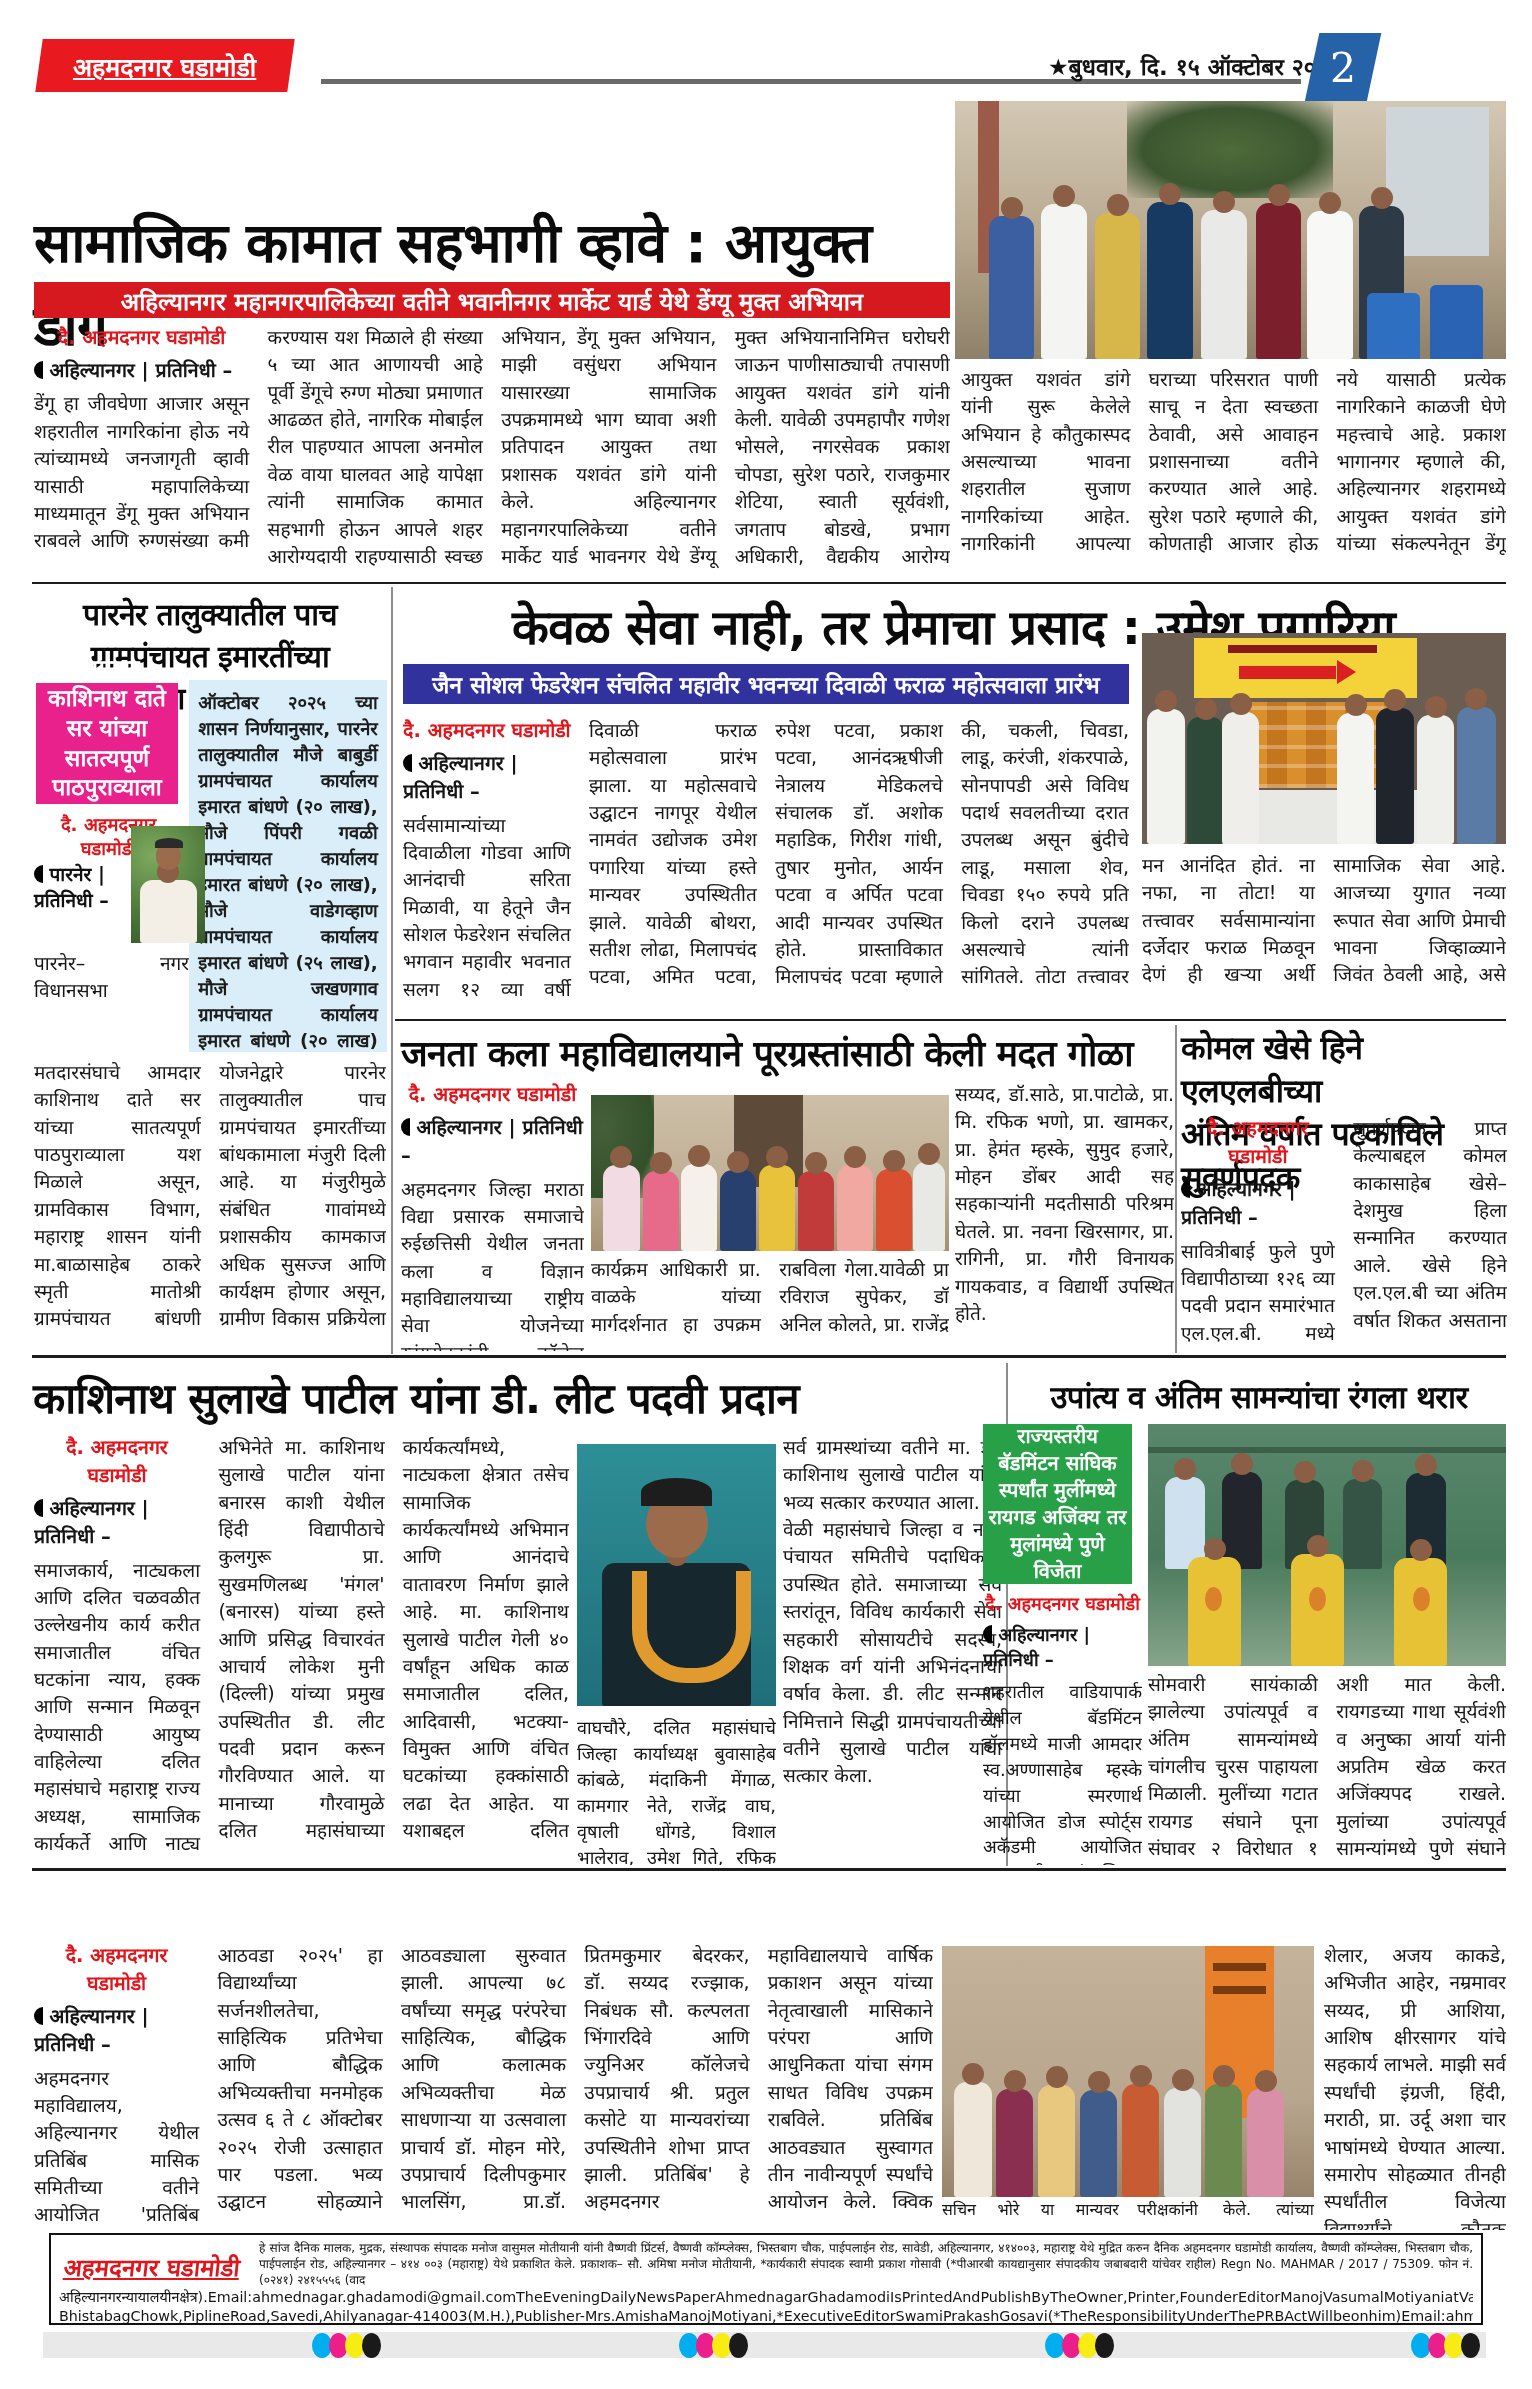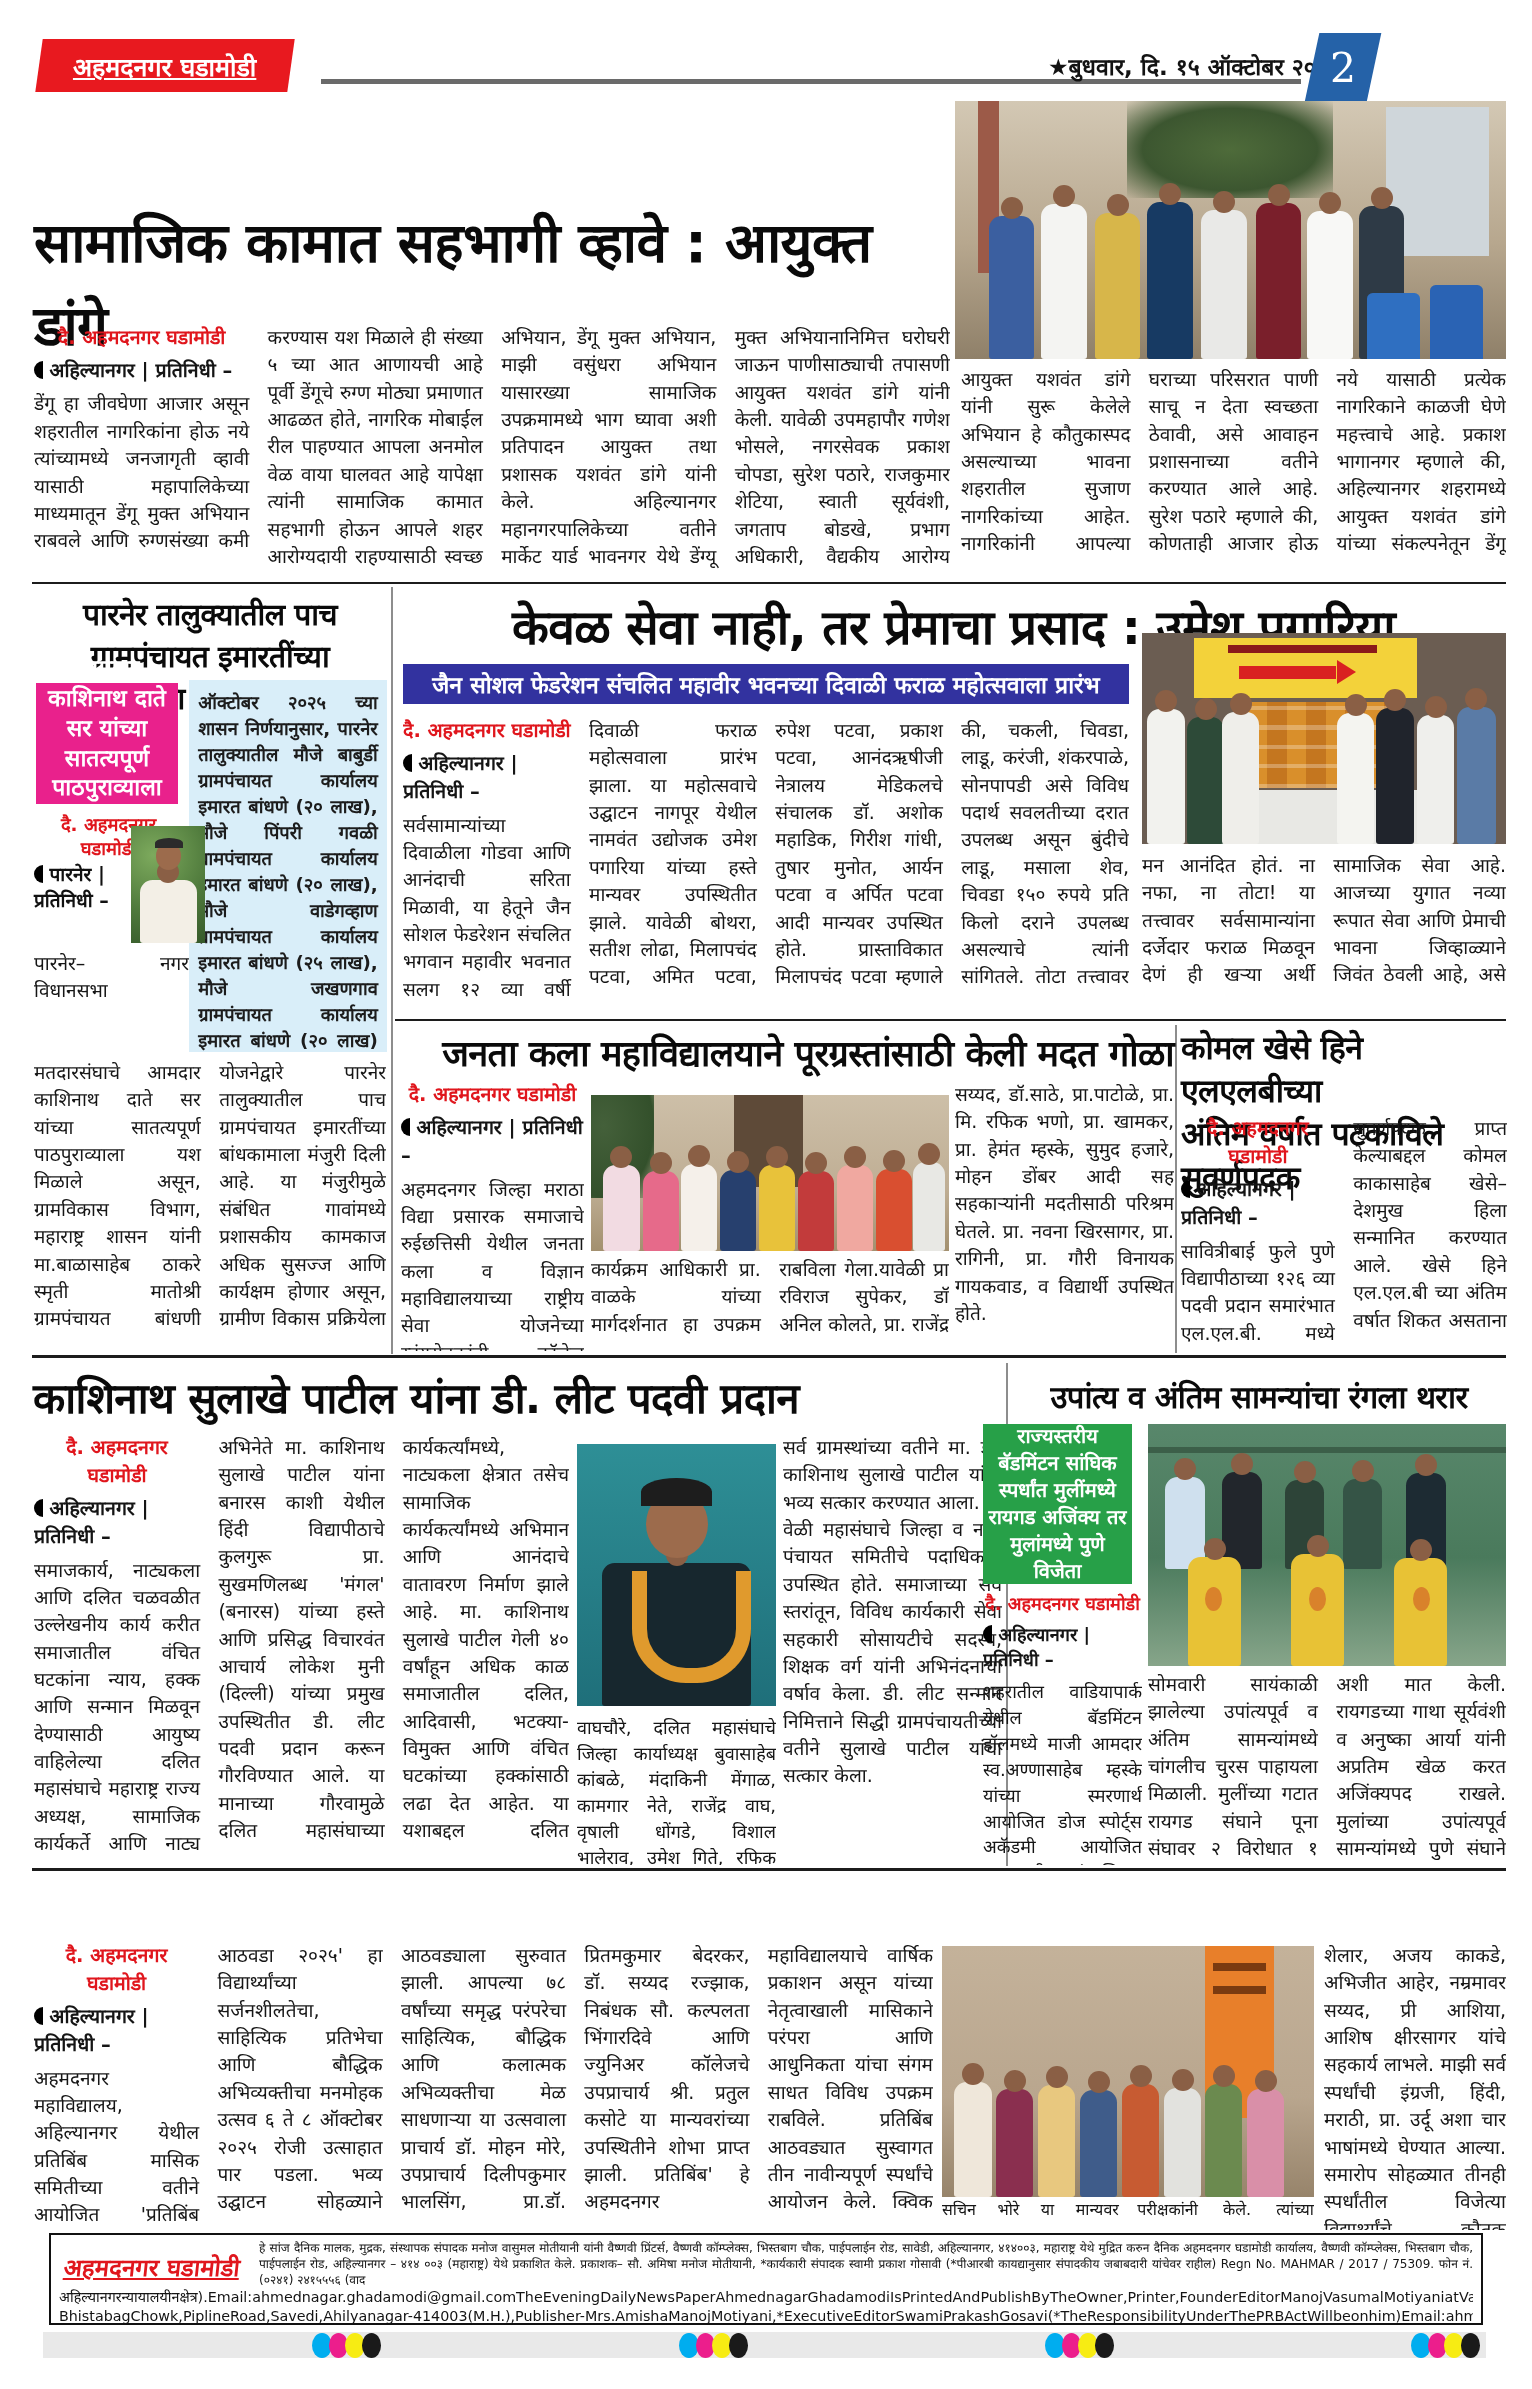--- a/index.html
+++ b/index.html
@@ -33,20 +33,21 @@
   <div class="abs" style="left:39px;top:39px;width:252px;height:53px;background:#e8191f;transform:skewX(-8deg);display:flex;align-items:center;justify-content:center;">
     <span style="transform:skewX(8deg);color:#fff;font-weight:bold;font-size:25px;text-decoration:underline;white-space:nowrap;">अहमदनगर घडामोडी</span>
   </div>
   <div class="abs" style="left:321px;top:79px;width:980px;height:4.6px;background:#6a6a6a;"></div>
   <div class="abs" style="left:1048px;top:50px;width:252px;text-align:right;font-size:23px;font-weight:bold;color:#131313;white-space:nowrap;">★बुधवार, दि. १५ ऑक्टोबर २०२५</div>
   <div class="abs" style="left:1312px;top:33px;width:62px;height:69px;background:#2562a8;transform:skewX(-12deg);display:flex;align-items:center;justify-content:center;">
     <span style="transform:skewX(12deg);color:#fff;font-size:41px;font-family:'DejaVu Serif',serif;">2</span>
   </div>
 
   <div class="abs hl" style="left:34px;top:202px;width:916px;font-size:55px;line-height:1.5;">सामाजिक कामात सहभागी व्हावे : आयुक्त डांगे</div>
+  <div class="abs bar" style="left:34px;top:282px;width:916px;height:36px;background:#d6191f;font-size:24px;">अहिल्यानगर महानगरपालिकेच्या वतीने भवानीनगर मार्केट यार्ड येथे डेंग्यू मुक्त अभियान</div>
 
   <div class="ph" style="left:955px;top:101px;width:551px;height:258px;background:linear-gradient(180deg,#d3c8b4 0%,#b7a78e 55%,#8f8069 100%);">
     <div style="position:absolute;left:23px;top:0;width:20.6px;height:172px;background:#9c5a48;"></div>
     <div style="position:absolute;left:172px;top:0;width:206px;height:97px;background:radial-gradient(ellipse at center,#4e6b3a 0%,#3c5630 60%,transparent 100%);"></div>
     <div style="position:absolute;right:17px;top:5.7px;width:103px;height:149px;background:#cfd6da;"></div>
     <div class="pr" style="left:34px;bottom:0;width:45px;height:143px;background:#3b5fa0;"></div>
     <div class="pr" style="left:86px;bottom:0;width:46px;height:155px;background:#f4f4f2;"></div>
     <div class="pr" style="left:140px;bottom:0;width:45px;height:146px;background:#d7b64a;"></div>
     <div class="pr" style="left:192px;bottom:0;width:46px;height:157px;background:#173a63;"></div>
     <div class="pr" style="left:246px;bottom:0;width:46px;height:149px;background:#e9e9e7;"></div>
@@ -111,21 +112,21 @@
     <p class="byline">अहिल्यानगर | प्रतिनिधी –</p>
     <span>सर्वसामान्यांच्या दिवाळीला गोडवा आणि आनंदाची सरिता मिळावी, या हेतूने जैन सोशल फेडरेशन संचलित भगवान महावीर भवनात सलग १२ व्या वर्षी दिवाळी फराळ महोत्सवाला प्रारंभ झाला. या महोत्सवाचे उद्घाटन नागपूर येथील नामवंत उद्योजक उमेश पगारिया यांच्या हस्ते मान्यवर उपस्थितीत झाले. यावेळी बोथरा, सतीश लोढा, मिलापचंद पटवा, अमित पटवा, रुपेश पटवा, प्रकाश पटवा, आनंदऋषीजी नेत्रालय मेडिकलचे संचालक डॉ. अशोक महाडिक, गिरीश गांधी, तुषार मुनोत, आर्यन पटवा व अर्पित पटवा आदी मान्यवर उपस्थित होते. प्रास्ताविकात मिलापचंद पटवा म्हणाले की, चकली, चिवडा, लाडू, करंजी, शंकरपाळे, सोनपापडी असे विविध पदार्थ सवलतीच्या दरात उपलब्ध असून बुंदीचे लाडू, मसाला शेव, चिवडा १५० रुपये प्रति किलो दराने उपलब्ध असल्याचे त्यांनी सांगितले. तोटा तत्त्वावर फराळ विक्री करत आहोत; ठिकाण नाही, तर सेवा आणि आपुलकीचा प्रसाद आहे. प्रत्येक ग्राहकाच्या चेहऱ्यावर दिसणारा आनंद, त्याच्या डोळ्यातील चमक हीच आमच्यासाठी खरी कमाई असल्याचे त्यांनी सांगितले. संतोष बोरा म्हणाले की, आजअखेर आनंदऋषीजी महाराज यांच्या आशीर्वादाने हा विचारक आदर्शवत उपक्रम ठरला असून समाजातील सर्व स्तरांतून उत्स्फूर्त प्रतिसाद मिळत आहे. हे केवळ फराळ विक्रीचे ठिकाण नाही, तर प्रेम आणि निष्ठेने सुरू आहे, ते पाहून ऊर्जा मिळते.</span>
   </div>
   <div class="abs bt c2" style="left:1142px;top:852px;width:364px;height:156px;">
     <span>मन आनंदित होतं. ना नफा, ना तोटा! या तत्त्वावर सर्वसामान्यांना दर्जेदार फराळ मिळवून देणं ही खऱ्या अर्थी सामाजिक सेवा आहे. आजच्या युगात नव्या रूपात सेवा आणि प्रेमाची भावना जिव्हाळ्याने जिवंत ठेवली आहे, असे पगारिया म्हणाले. प्रामाणिकपणे काम करण्याची प्रेरणा मिळत असल्याचे ते म्हणाले. संपूर्ण फराळ उच्च प्रतीच्या शुद्ध तुपात बनविला असून १२ वर्षांपूर्वी सुरू केलेला हा उपक्रम यशस्वीपणे पुढे सुरू असल्याचे यावेळी सांगितले.</span>
   </div>
 
   <div class="hr" style="left:395px;top:1019px;width:1111px;height:1.7px;"></div>
   <div class="vr" style="left:1175px;top:1025px;height:328px;"></div>
 
-  <div class="abs hl" style="left:401px;top:1028px;width:773px;font-size:36px;text-align:right;white-space:nowrap;">जनता कला महाविद्यालयाने पूरग्रस्तांसाठी केली मदत गोळा</div>
+  <div class="abs hl" style="left:401px;top:1028px;width:773px;font-size:36px;text-align:left;white-space:nowrap;">जनता कला महाविद्यालयाने पूरग्रस्तांसाठी केली मदत गोळा</div>
   <div class="abs bt" style="left:401px;top:1081px;width:183px;height:270px;">
     <p class="tag">दै. अहमदनगर घडामोडी</p>
     <p class="byline">अहिल्यानगर | प्रतिनिधी –</p>
     <span>अहमदनगर जिल्हा मराठा विद्या प्रसारक समाजाचे रुईछत्तिसी येथील जनता कला व विज्ञान महाविद्यालयाच्या राष्ट्रीय सेवा योजनेच्या स्वंयसेवकांनी कॉलेज मधील विद्यार्थ्यांकडून अतिवृष्टिग्रस्त व पूरग्रस्तांसाठी मदत गोळा केली. महाविद्यालयाचे प्राचार्य डॉ. मनोहर करांडे, उपप्राचार्य डॉ डी एस तळुले, राष्ट्रीय सेवा योजनेचे संतोष बोधरा, सतीश</span>
   </div>
   <div class="ph" style="left:591px;top:1095px;width:358px;height:156px;background:linear-gradient(180deg,#cdbfa8 0%,#bfae94 60%,#a3906f 100%);">
     <div style="position:absolute;left:143px;top:0;width:69px;height:92px;background:#5e4a38;"></div>
     <div style="position:absolute;left:0;top:0;width:63px;height:103px;background:radial-gradient(ellipse at 20% 30%,#44603a 0%,#33502b 70%,transparent 100%);"></div>
     <div class="pr" style="left:11.5px;bottom:0;width:37px;height:86px;background:#f2dbe2;"></div>
     <div class="pr" style="left:52px;bottom:0;width:36px;height:80px;background:#e66a8a;"></div>

